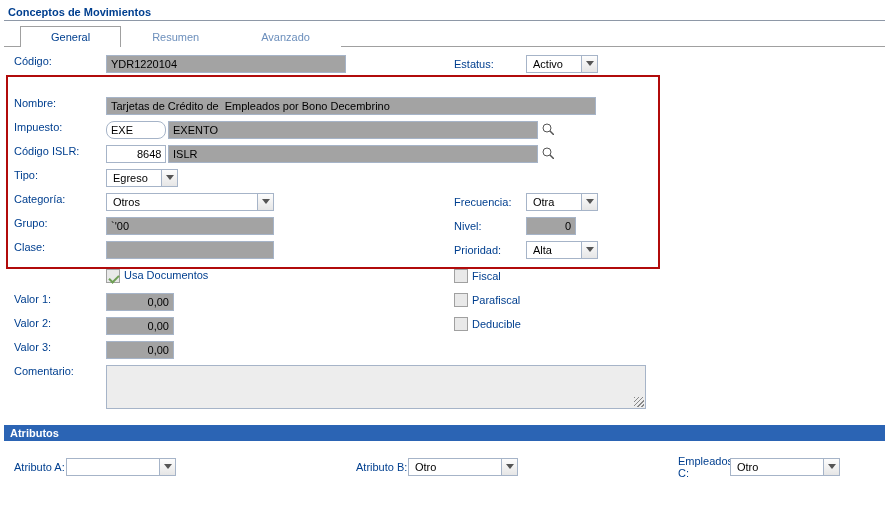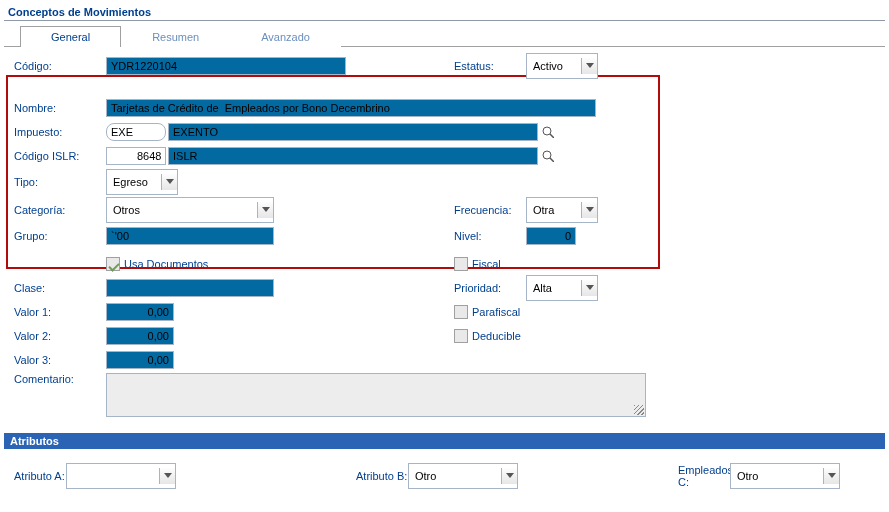--- a/index.html
+++ b/index.html
@@ -47,21 +47,21 @@
     border-left: 1px solid #a0a0a0;
     border-right: 1px solid #a0a0a0;
     background: #fff;
   }
   .form-area {
     padding: 8px 10px;
     position: relative;
   }
   .row {
     display: flex;
-    align-items: center;
+    align-items: flex-start;
     min-height: 22px;
     margin-bottom: 2px;
   }
   .lbl {
     width: 92px;
     color: #003f8f;
     font-size: 11px;
     padding-right: 4px;
     line-height: 1.1;
   }
@@ -74,31 +74,31 @@
   }
   input.text {
     border: 1px solid #a6b4c8;
     background: #fff;
     height: 18px;
     padding: 1px 4px;
     font-size: 11px;
     color: #000;
   }
   input.text.gray {
-    background: #0369a1;
+    background: #a3a3a3;
   }
   input.text.right {
     text-align: right;
   }
   .select {
     display: inline-flex;
     align-items: center;
     border: 1px solid #a6b4c8;
     background: #fff;
-    height: 26px;
+    height: 18px;
   }
   .select .sel-val {
     padding: 0 6px;
     color: #000;
     flex: 1 1 auto;
     font-size: 11px;
   }
   .select .sel-btn {
     width: 16px;
     height: 16px;
@@ -294,46 +294,46 @@
 
     <div class="row">
       <span class="lbl">Grupo:</span>
       <input class="text gray" style="width: 168px;" value="`'00">
       <div class="col-right">
         <span class="lblr">Nivel:</span>
         <input class="text gray right" style="width: 50px;" value="0">
       </div>
     </div>
 
-    <div class="row" style="margin-top:6px">
-      <span style="width:92px"></span>
-      <span class="checkbox checked"></span>
-      <span style="color:#003f8f">Usa Documentos</span>
-      <div class="col-right">
-        <span class="checkbox"></span>
-        <span style="color:#003f8f">Fiscal</span>
-      </div>
-    </div>
-
     <div class="row">
       <span class="lbl">Clase:</span>
       <input class="text gray" style="width: 168px;" value="">
       <div class="col-right">
         <span class="lblr">Prioridad:</span>
         <div class="select" style="width:72px">
           <span class="sel-val">Alta</span>
           <span class="sel-btn">
               <svg width="8" height="6">
                 <polygon points="0,0 8,0 4,5" fill="#555"></polygon>
               </svg>
             </span>
         </div>
       </div>
     </div>
 
+    <div class="row" style="margin-top:6px">
+      <span style="width:92px"></span>
+      <span class="checkbox checked"></span>
+      <span style="color:#003f8f">Usa Documentos</span>
+      <div class="col-right">
+        <span class="checkbox"></span>
+        <span style="color:#003f8f">Fiscal</span>
+      </div>
+    </div>
+
     <div class="row">
       <span class="lbl">Valor 1:</span>
       <input class="text gray right" style="width: 68px;" value="0,00">
       <div class="col-right">
         <span class="checkbox"></span>
         <span style="color:#003f8f">Parafiscal</span>
       </div>
     </div>
 
     <div class="row">

